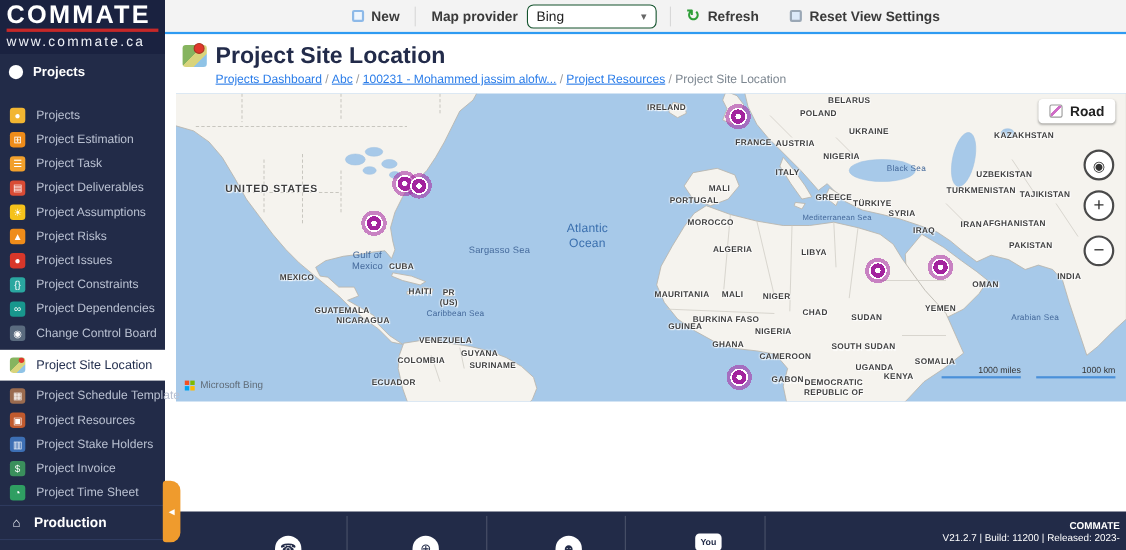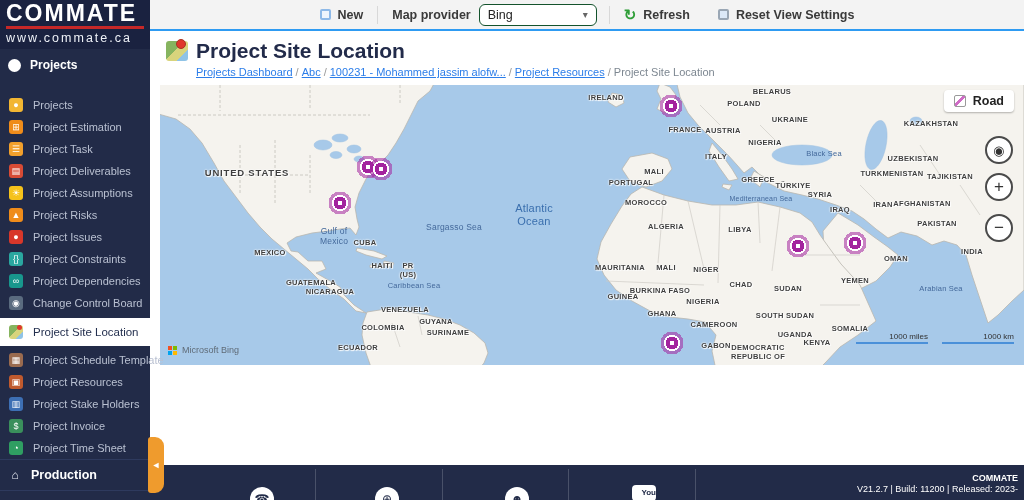--- a/index.html
+++ b/index.html
@@ -76,21 +76,21 @@
   .attribution .u { text-decoration:underline; cursor:pointer; }
   .bing-logo { position:absolute; left:8px; bottom:10px; display:flex; align-items:center; gap:5px; }
   .ms-squares { display:grid; grid-template-columns:4px 4px; grid-template-rows:4px 4px; gap:1px; }
   .ms-squares i { display:block; }
   .bing-text { font-size:9px; color:#5f6b77; }
 
   
   .footer { position:absolute; left:0; right:0; bottom:0; height:35px; background:#222b48; z-index:2; }
   .f-sep { position:absolute; top:4px; bottom:0; width:1px; background:rgba(255,255,255,.18); }
   .f-circle { position:absolute; top:22px; width:24px; height:24px; border-radius:50%; background:#fff; color:#222b48; font-size:12px; text-align:center; line-height:24px; cursor:pointer; }
-  .f-you { position:absolute; top:20px; width:24px; height:16px; border-radius:4px; background:#fff; color:#222b48; font-size:8px; font-weight:700; text-align:right; line-height:16px; cursor:pointer; }
+  .f-you { position:absolute; top:20px; width:24px; height:16px; border-radius:4px; background:#fff; color:#222b48; font-size:8px; font-weight:700; text-align:center; line-height:16px; cursor:pointer; }
   .f-version { position:absolute; right:6px; top:8px; text-align:right; color:#fff; font-size:9px; line-height:11px; }
   .f-version .b { font-weight:700; }
 </style>
 </head>
 <body>
 
 <div class="app">
 
   <div class="main">
 

